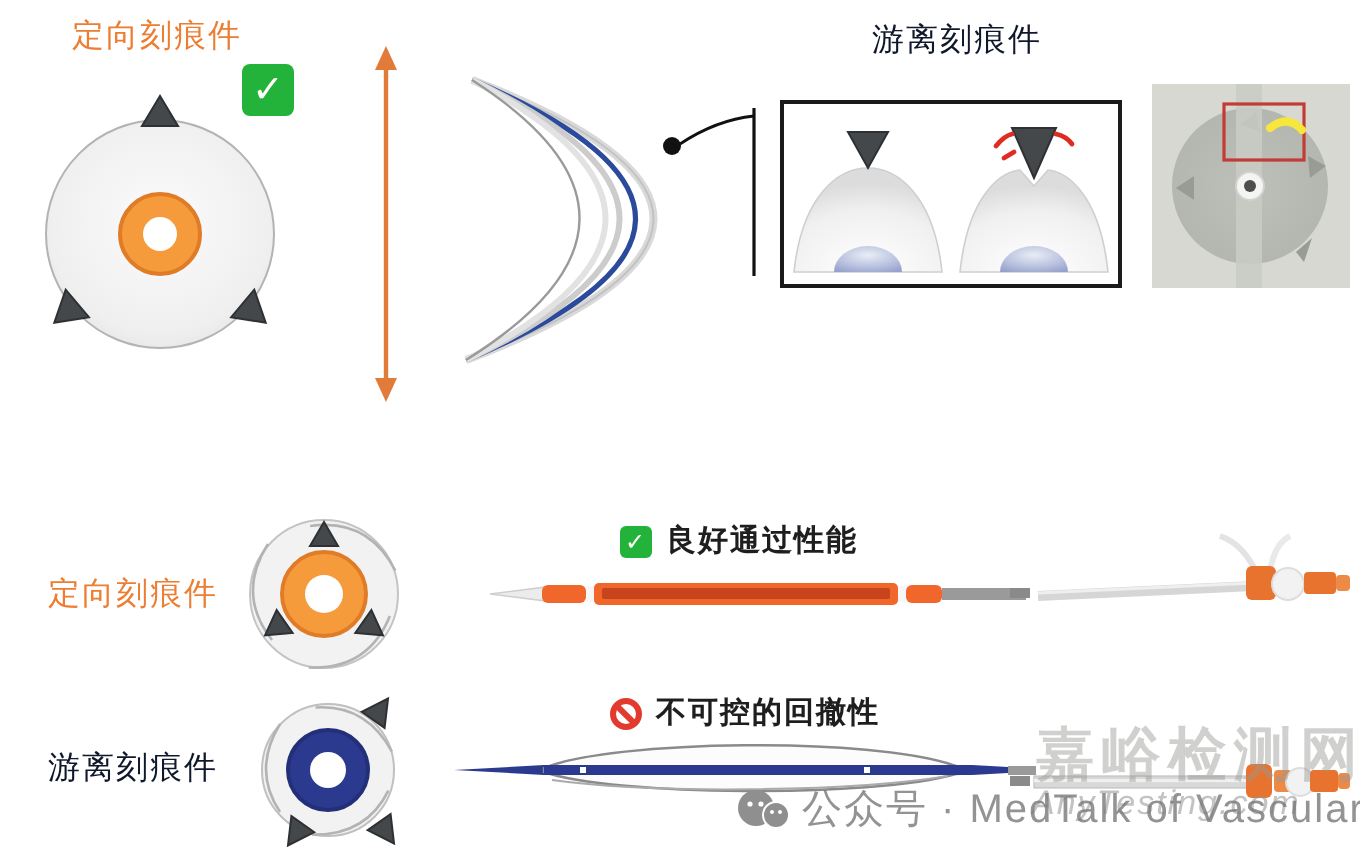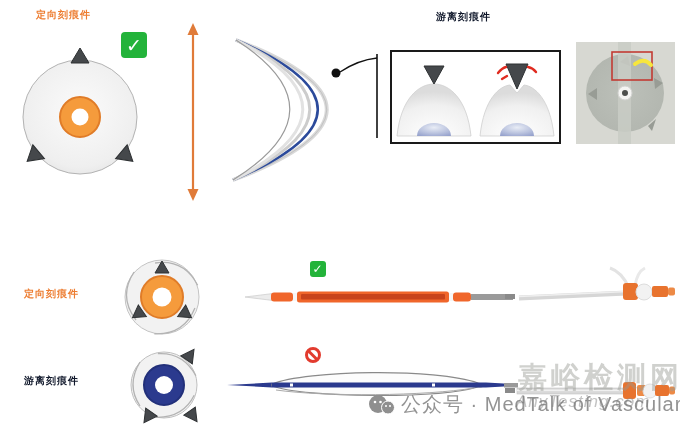--- a/index.html
+++ b/index.html
@@ -1,19 +1,19 @@
 <!DOCTYPE html>
 <html><head>
 <meta charset="utf-8">
 <style>
   html,body{margin:0;padding:0;background:#fff;}
   body{width:680px;height:426px;position:relative;overflow:hidden;
        font-family:"Liberation Sans","DejaVu Sans",sans-serif;}
   .abs{position:absolute;}
-  .label{font-size:10px;font-weight:bold;letter-spacing:1px;}
+  .label{font-size:16px;font-weight:normal;letter-spacing:1px;}
   .label-orange{color:#ED7D31;}
   .label-blue{color:#0f172a;}
   .status-line{display:flex;align-items:center;gap:7px;font-size:15px;
                font-weight:600;color:#1e1e1e;letter-spacing:1px;}
   .check-badge{display:inline-flex;align-items:center;justify-content:center;
                background:#23B33A;color:#fff;border-radius:4px;font-weight:bold;}
   .check-badge.big{width:26px;height:26px;font-size:19px;}
   .check-badge.small{width:16px;height:16px;font-size:12px;border-radius:3px;}
   .no-badge{position:relative;width:16px;height:16px;border:3px solid #E23B2E;
             border-radius:50%;background:#fff;box-sizing:border-box;flex:0 0 auto;}
@@ -145,20 +145,21 @@
   <circle cx="42" cy="41" r="9.5" fill="#ffffff"></circle>
   <g fill="#45484B" stroke="#2e3133" stroke-width="1">
     <polygon points="35,17 49,17 42,5"></polygon>
     <polygon points="35,17 49,17 42,5" transform="rotate(125 42 41)"></polygon>
     <polygon points="35,17 49,17 42,5" transform="rotate(235 42 41)"></polygon>
   </g>
 </svg>
 
 <div class="abs status-line" style="left:310px;top:261px;">
   <span class="check-badge small">✓</span>
+  <span>良好通过性能</span>
 </div>
 
 <svg class="abs" style="left:243px;top:288px;" width="270" height="18" viewBox="0 0 270 18">
   <polygon points="2,9 30,5.5 30,12.5" fill="#ececec" stroke="#cfcfcf" stroke-width="0.8"></polygon>
   <rect x="28" y="4.5" width="22" height="9" rx="3" fill="#F0662B"></rect>
   <rect x="50" y="5" width="4" height="8" fill="#f6f6f6"></rect>
   <rect x="54" y="3.5" width="152" height="11" rx="2.5" fill="#F0662B"></rect>
   <rect x="58" y="6" width="144" height="5.5" rx="1" fill="#C8441C"></rect>
   <rect x="206" y="5" width="4" height="8" fill="#f6f6f6"></rect>
   <rect x="210" y="4.5" width="18" height="9" rx="3" fill="#F0662B"></rect>
@@ -190,20 +191,21 @@
   <circle cx="46" cy="39" r="9" fill="#ffffff"></circle>
   <g fill="#45484B" stroke="#2e3133" stroke-width="1">
     <polygon points="-7,6 7,6 0,-7" transform="translate(72 9) rotate(35)"></polygon>
     <polygon points="-7,6 7,6 0,-7" transform="translate(30 71) rotate(215)"></polygon>
     <polygon points="-7,6 7,6 0,-7" transform="translate(75 70) rotate(145)"></polygon>
   </g>
 </svg>
 
 <div class="abs status-line" style="left:305px;top:347px;">
   <span class="no-badge"></span>
+  <span>不可控的回撤性</span>
 </div>
 
 <svg class="abs" style="left:226px;top:366px;" width="292" height="38" viewBox="0 0 292 38">
   <polygon points="1,19 46,16.5 46,21.5" fill="#2B3A8E"></polygon>
   <path d="M46,18 C80,4 210,2 252,17 C260,19 258,21 252,21 C210,33 80,32 46,20 Z" fill="rgba(246,246,246,0.35)" stroke="#8a8a8a" stroke-width="1.2"></path>
   <path d="M50,24 C100,31 200,30 248,22" fill="none" stroke="#aaaaaa" stroke-width="1"></path>
   <rect x="46" y="16.5" width="214" height="5" fill="#2B3A8E"></rect>
   <rect x="64" y="17.5" width="3" height="3" fill="#ffffff"></rect>
   <rect x="206" y="17.5" width="3" height="3" fill="#ffffff"></rect>
   <polygon points="260,16.5 278,17.5 278,20.5 260,21.5" fill="#2B3A8E"></polygon>

